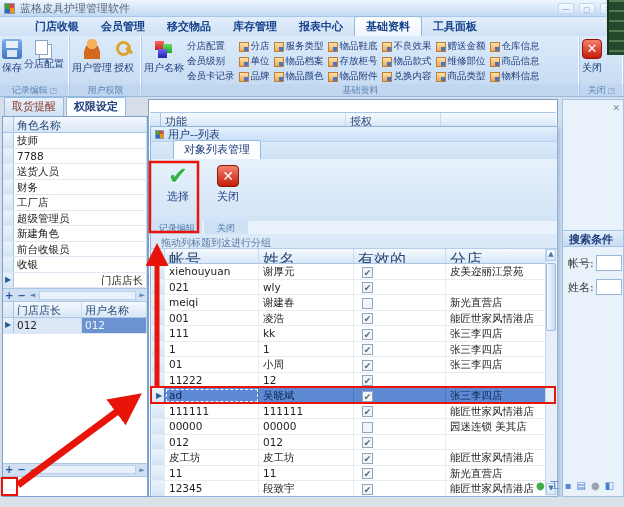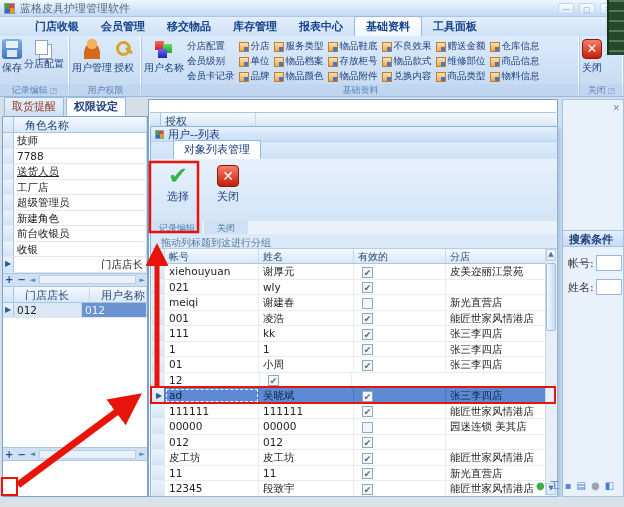--- a/index.html
+++ b/index.html
@@ -57,21 +57,21 @@
     background:linear-gradient(#fde2ae,#f2a94e); position:relative; }
   .mini-icon:before { content:""; position:absolute; right:0; bottom:0; width:4px; height:4px; background:#4a76c8; }
 
   
   .left-panel { position:absolute; left:2px; top:99px; width:146px; height:398px; }
   .dock-tabs { height:17px; display:flex; gap:2px; padding-left:2px; align-items:flex-end; }
   .dock-tab { padding:1px 7px 2px; font-size:11px; border:1px solid #96b9e0; border-bottom:none;
     border-radius:2px 2px 0 0; background:linear-gradient(#e8f1fc,#cfe0f3); color:#8d3a22; white-space:nowrap; }
   .dock-tab.active { background:#fdfeff; color:#1e3c7b;font-weight:bold; }
   .left-grid { position:absolute; left:0; top:17px; width:146px; height:381px; background:#fff; border:1px solid #7da2ce; }
-  .ghead { display:flex; height:16px; background:linear-gradient(#f4f9fe,#d9e7f7); border-bottom:1px solid #aac6e4; color:#2c4a76;gap:8px; }
+  .ghead { display:flex; height:16px; background:linear-gradient(#f4f9fe,#d9e7f7); border-bottom:1px solid #aac6e4; color:#2c4a76; }
   .ghead .cell, .grow .cell { padding:1px 3px; border-right:1px solid #c8d9ec; overflow:hidden; white-space:nowrap; }
   .ind { flex:0 0 11px; background:linear-gradient(#eaf2fb,#d4e4f5); border-right:1px solid #aac6e4;
     font-size:8px; color:#2c5d8d; text-align:center; line-height:14px; }
   .grow { display:flex; height:15.5px; border-bottom:1px solid #dde8f4; font-size:10.5px; color:#222; }
   .gnav { display:flex; align-items:center; height:14px; background:#cfe0f3; border-top:1px solid #aac6e4;
     border-bottom:1px solid #aac6e4; font-size:10px; color:#1e4f9e; gap:4px; padding:0 2px; }
   .gnav b { font-weight:bold; cursor:default; }
   .gnav .track { flex:1; height:9px; background:#e9f1fa; border:1px solid #b9cfe8; }
   .gnav .arr { font-size:7px; color:#5d82b2; }
   .users-filler { background:#fff; }
@@ -108,21 +108,21 @@
   .tool-btn .ticon { width:26px; height:26px; text-align:center; }
   .check-glyph { color:#36b24a; font-size:24px; line-height:26px; font-weight:bold; text-shadow:0 1px 0 #fff; }
   .xbox { display:inline-block; width:22px; height:22px; margin-top:2px; background:linear-gradient(#f47f6d,#c41d08);
     border-radius:4px; border:1px solid #8d1505; color:#fff; font-weight:bold; font-size:14px; line-height:21px; }
   .popup-grouplabels { height:13px; display:flex; gap:2px; padding-left:1px; }
   .pg-label { background:#cfe1f5; color:#4a76a8; font-size:9px; text-align:center; padding-top:1px; }
   .band { height:15px; font-size:10px; color:#55799f; padding:2px 0 0 10px;
     background:#dce9f8; border-bottom:1px solid #b5cde6; white-space:nowrap; }
   .ptable { position:absolute; left:1px; right:12px; top:122px; bottom:0; overflow:hidden; background:#fff; }
   .prow-head { display:flex; height:15px; background:linear-gradient(#f4f9fe,#d9e7f7);
-    border-bottom:1px solid #aac6e4; color:#2c4a76; font-size:10px; }
+    border-bottom:1px solid #aac6e4; color:#2c4a76; font-size:16px; }
   .prow { display:flex; height:15.5px; border-bottom:1px solid #e4ecf6; font-size:10.5px; color:#222; background:#fff; }
   .prow .cell, .prow-head .cell { padding:1px 4px; border-right:1px solid #e4ecf6; overflow:hidden; white-space:nowrap; }
   .prow-head .cell { border-right:1px solid #c8d9ec; }
   .c-acc { flex:0 0 94px; } .c-name { flex:0 0 95px; } .c-valid { flex:0 0 92px; } .c-branch { flex:1; }
   .pind { flex:0 0 13px; }
   .prow.sel { background:#5e8ad3; color:#0d2550; }
   .prow.sel .cell { border-right-color:#4a76bf; }
   .prow.sel .c-acc { outline:1px dashed #f2f6fb; outline-offset:-2px; }
   .cb { display:inline-block; width:11px; height:11px; border:1px solid #94a7bd; background:#f2f5f9;
     font-size:9px; line-height:10px; text-align:center; color:#51677f; vertical-align:middle; margin-left:4px; }
@@ -295,20 +295,21 @@
         <span class="bicon icon-closebig">✕</span>
         <span>关闭</span>
       </div>
       <div class="rgroup-label"><span>关闭</span><span class="launcher">◳</span></div>
     </div>
   </div>
 
   <div class="main-area">
     <div class="main-header">
       <div class="ind"></div>
+      <div class="cell" style="flex:0 0 185px">功能</div>
       <div class="cell" style="flex:0 0 95px">授权</div>
       <div class="cell" style="flex:1;border-right:none"></div>
     </div>
   </div>
 
   <div class="left-panel">
     <div class="dock-tabs" id="dock-tabs">
         <div class="dock-tab">取货提醒</div>
         <div class="dock-tab active">权限设定</div>
       </div>
@@ -321,21 +322,25 @@
           <div class="grow">
             <div class="ind"></div>
             <div class="cell" style="flex: 1 1 0%;">技师</div>
           </div>
           <div class="grow">
             <div class="ind"></div>
             <div class="cell" style="flex: 1 1 0%;">7788</div>
           </div>
           <div class="grow">
             <div class="ind"></div>
-            <div class="cell" style="flex: 1 1 0%; text-decoration: underline;">送货人员</div>
+            <div class="cell" style="flex: 1 1 0%;">送货人员</div>
+          </div>
+          <div class="grow">
+            <div class="ind"></div>
+            <div class="cell" style="flex: 1 1 0%;">财务</div>
           </div>
           <div class="grow">
             <div class="ind"></div>
             <div class="cell" style="flex: 1 1 0%;">工厂店</div>
           </div>
           <div class="grow">
             <div class="ind"></div>
             <div class="cell" style="flex: 1 1 0%;">超级管理员</div>
           </div>
           <div class="grow">
@@ -473,20 +478,21 @@
           </div>
           <div class="prow">
             <div class="cell pind ind"></div>
             <div class="cell c-acc">01</div>
             <div class="cell c-name">小周</div>
             <div class="cell c-valid"><span class="cb on"></span></div>
             <div class="cell c-branch" style="border-right: none;">张三李四店</div>
           </div>
           <div class="prow">
             <div class="cell pind ind"></div>
+            <div class="cell c-acc">11222</div>
             <div class="cell c-name">12</div>
             <div class="cell c-valid"><span class="cb on"></span></div>
             <div class="cell c-branch" style="border-right: none;"></div>
           </div>
           <div class="prow sel">
             <div class="cell pind ind">▶</div>
             <div class="cell c-acc">ad</div>
             <div class="cell c-name">吴晓斌</div>
             <div class="cell c-valid"><span class="cb on"></span></div>
             <div class="cell c-branch" style="border-right: none;">张三李四店</div>

